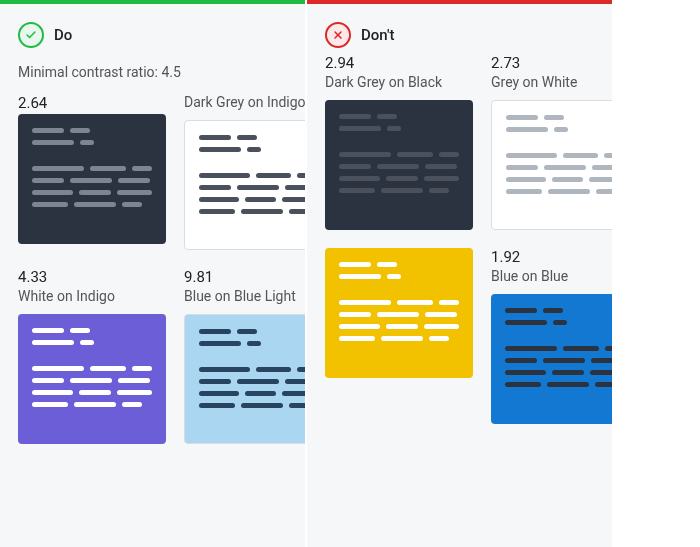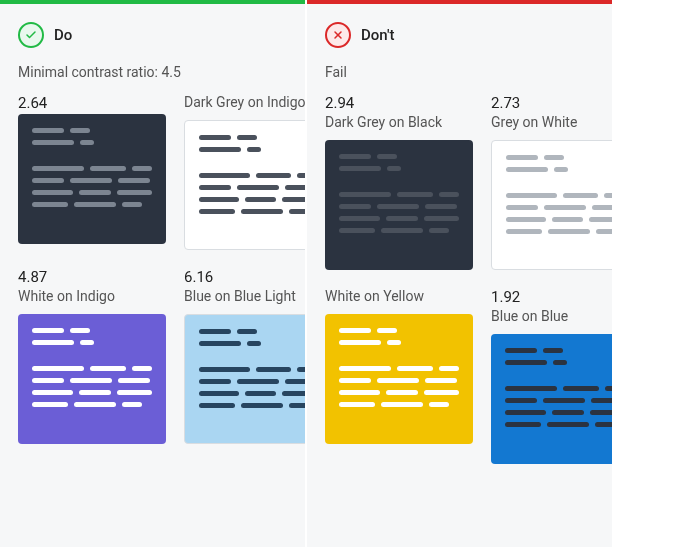--- a/index.html
+++ b/index.html
@@ -104,21 +104,21 @@
               <div class="seg s25" style="background:#4a515c"></div>
             </div>
             <div class="row">
               <div class="seg s25" style="background:#4a515c"></div>
               <div class="seg s30" style="background:#4a515c"></div>
               <div class="seg s15" style="background:#4a515c"></div>
             </div>
           </div>
       </div>
       <div class="cell">
-        <div class="ratio">4.87</div>
+        <div class="ratio">4.33</div>
         <div class="desc">White on Indigo</div>
         <div class="sw" style="background: rgb(107, 94, 214);">
             <div class="row">
               <div class="seg s20" style="background:#ffffff"></div>
               <div class="seg s15" style="background:#ffffff"></div>
             </div>
             <div class="row">
               <div class="seg s30" style="background:#ffffff"></div>
               <div class="seg s10" style="background:#ffffff"></div>
             </div>
@@ -139,21 +139,21 @@
               <div class="seg s25" style="background:#ffffff"></div>
             </div>
             <div class="row">
               <div class="seg s25" style="background:#ffffff"></div>
               <div class="seg s30" style="background:#ffffff"></div>
               <div class="seg s15" style="background:#ffffff"></div>
             </div>
           </div>
       </div>
       <div class="cell">
-        <div class="ratio">6.16</div>
+        <div class="ratio">9.81</div>
         <div class="desc">Blue on Blue Light</div>
         <div class="sw bordered" style="background: rgb(170, 214, 242);">
             <div class="row">
               <div class="seg s20" style="background:#274560"></div>
               <div class="seg s15" style="background:#274560"></div>
             </div>
             <div class="row">
               <div class="seg s30" style="background:#274560"></div>
               <div class="seg s10" style="background:#274560"></div>
             </div>
@@ -187,21 +187,20 @@
     <div class="bar bar-dont"></div>
     <div class="head">
       <div class="badge badge-dont">
         <svg width="12" height="12" viewBox="0 0 24 24" fill="none" stroke="#db2828" stroke-width="3" stroke-linecap="round">
             <line x1="18" y1="6" x2="6" y2="18"></line>
             <line x1="6" y1="6" x2="18" y2="18"></line>
           </svg>
       </div>
       <div class="head-label">Don't</div>
     </div>
-    <div class="sub">Fail</div>
     <div class="grid">
       <div class="cell">
         <div class="ratio">2.94</div>
         <div class="desc">Dark Grey on Black</div>
         <div class="sw" style="background: rgb(43, 51, 64);">
             <div class="row">
               <div class="seg s20" style="background:#4a515c"></div>
               <div class="seg s15" style="background:#4a515c"></div>
             </div>
             <div class="row">
@@ -260,21 +259,20 @@
               <div class="seg s25" style="background:#b0b6bd"></div>
             </div>
             <div class="row">
               <div class="seg s25" style="background:#b0b6bd"></div>
               <div class="seg s30" style="background:#b0b6bd"></div>
               <div class="seg s15" style="background:#b0b6bd"></div>
             </div>
           </div>
       </div>
       <div class="cell">
-        <div class="desc">White on Yellow</div>
         <div class="sw" style="background: rgb(242, 194, 0);">
             <div class="row">
               <div class="seg s20" style="background:#ffffff"></div>
               <div class="seg s15" style="background:#ffffff"></div>
             </div>
             <div class="row">
               <div class="seg s30" style="background:#ffffff"></div>
               <div class="seg s10" style="background:#ffffff"></div>
             </div>
             <div class="blank"></div>

